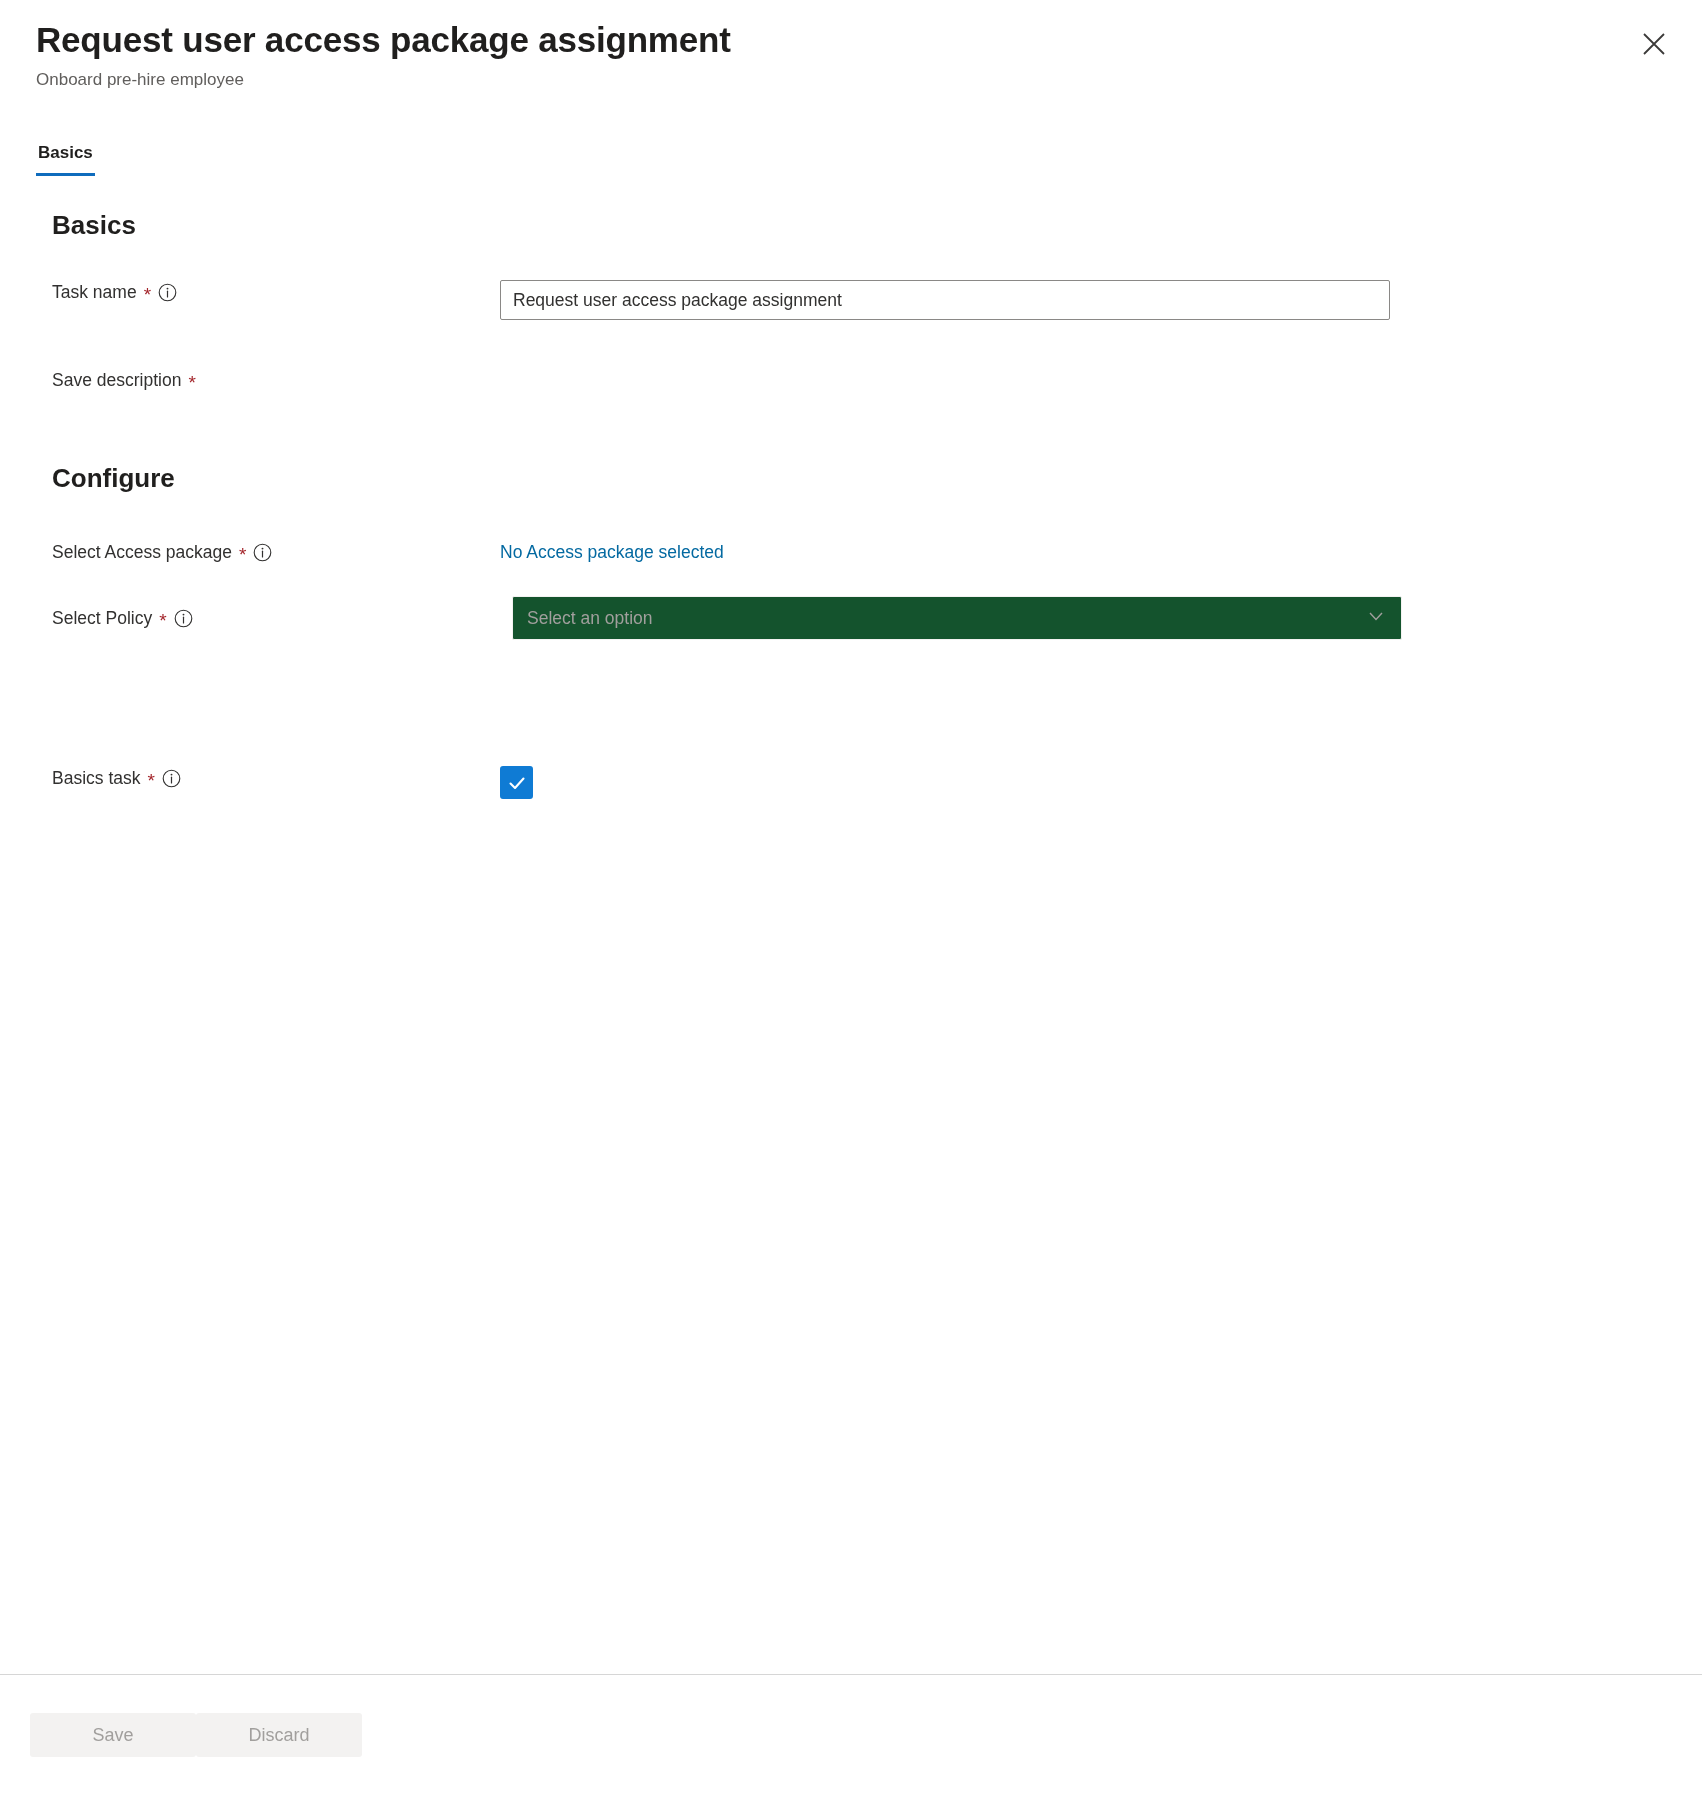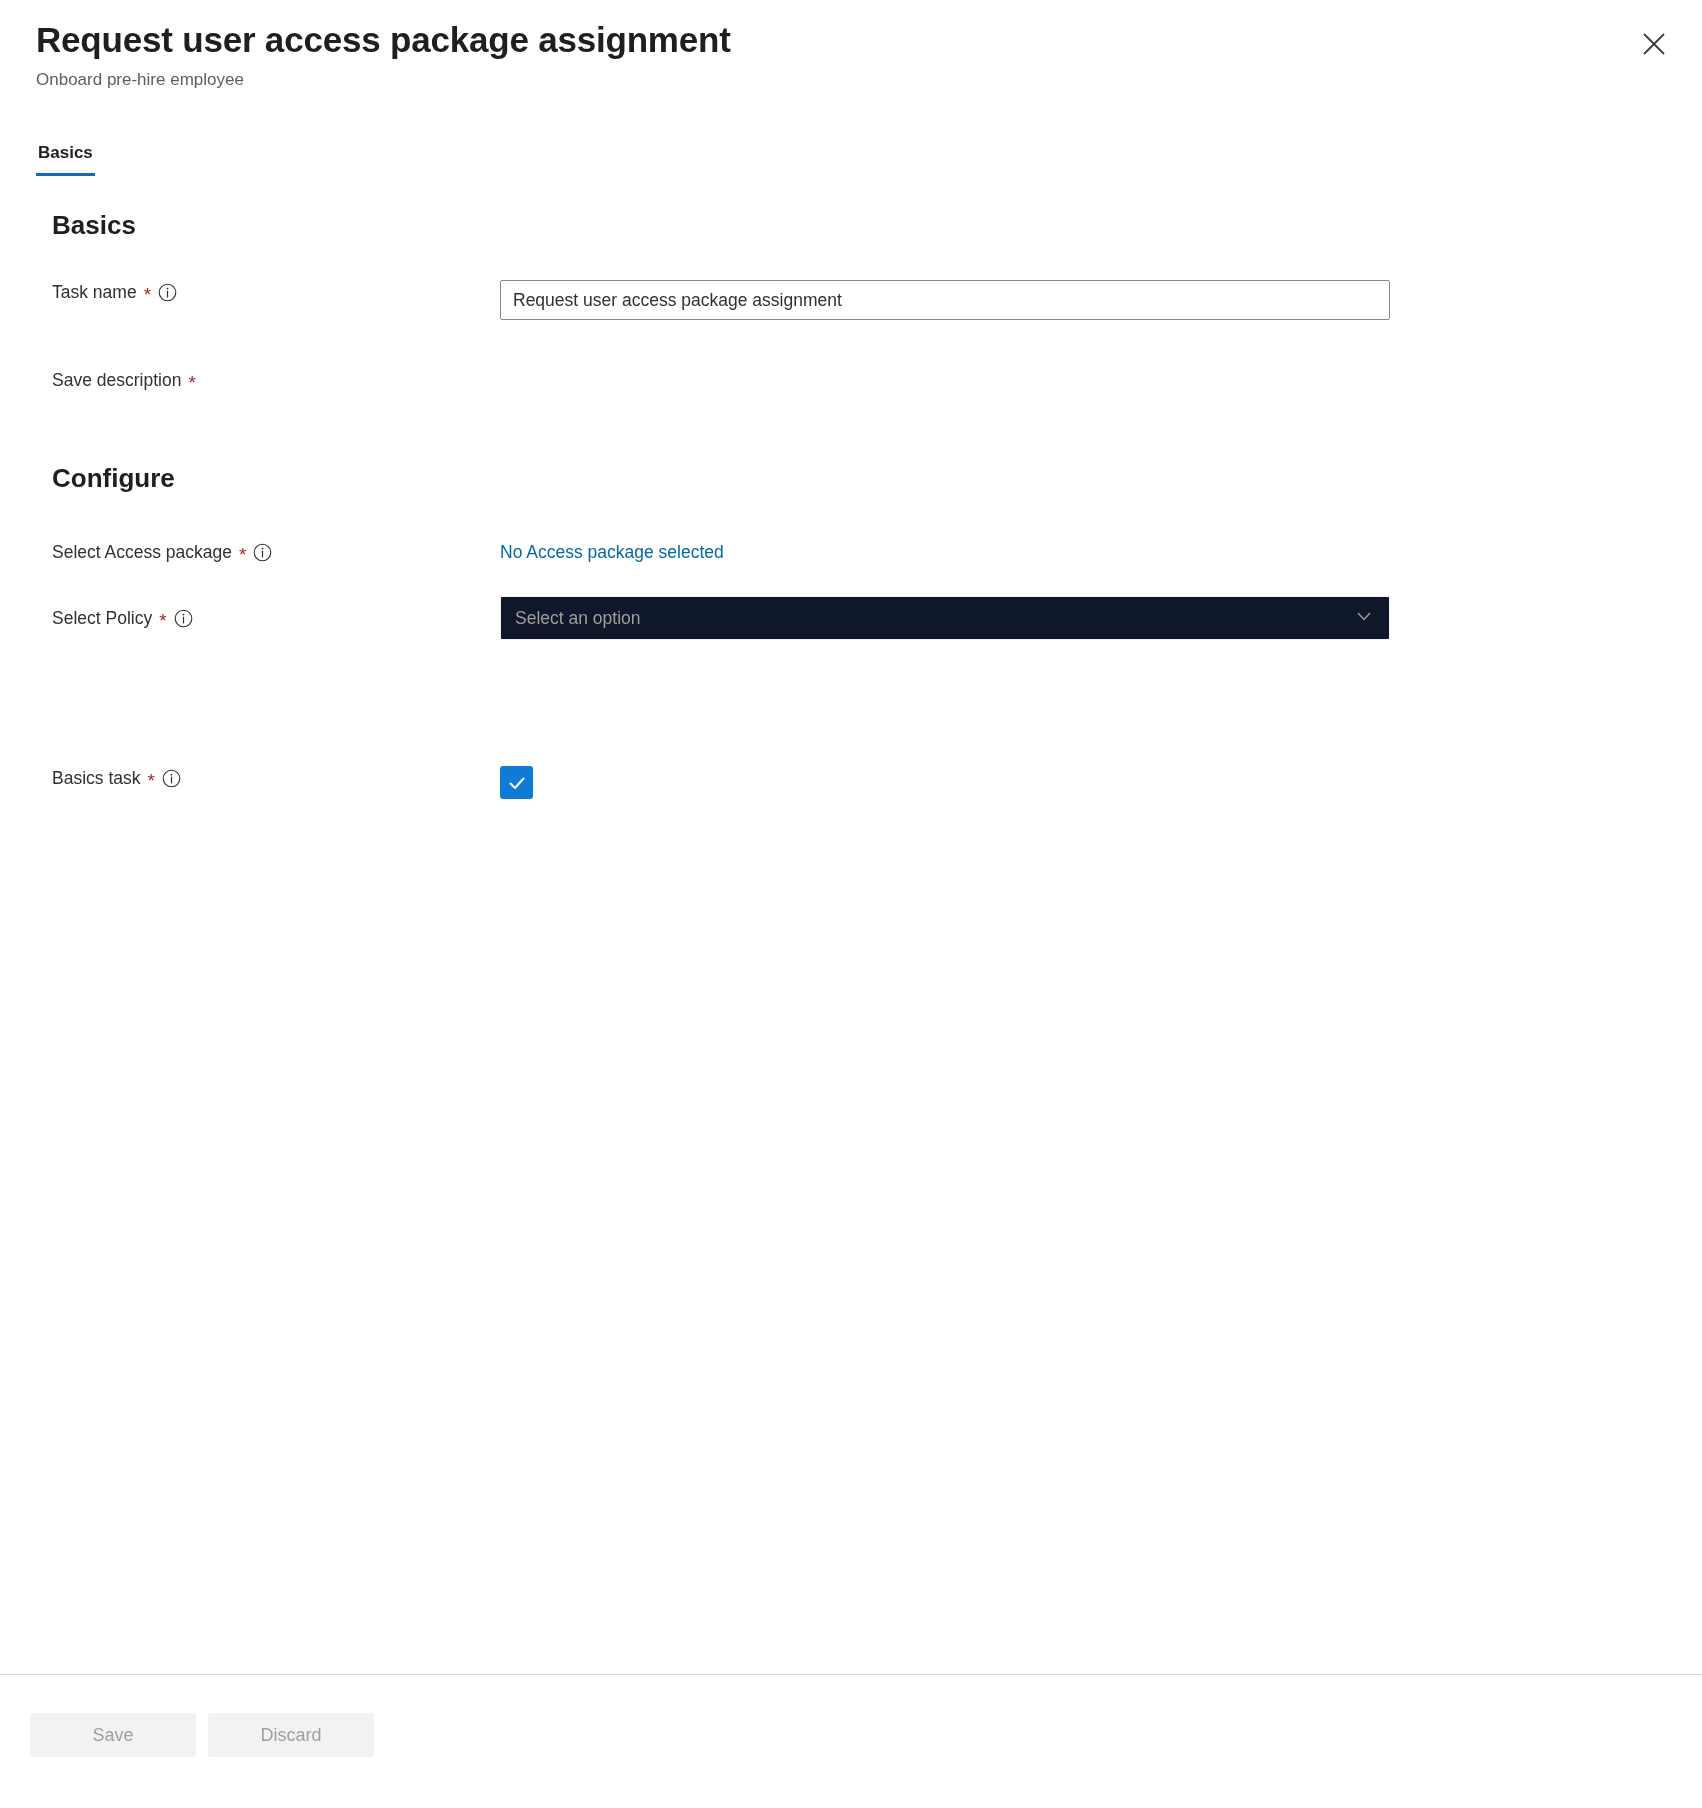--- a/index.html
+++ b/index.html
@@ -163,28 +163,29 @@
   .link-text {
     font-size: 17.5px;
     line-height: 24px;
     color: #0369a1;
     cursor: pointer;
     text-decoration: none;
   }
   .dropdown {
     width: 890px;
     height: 44px;
-    background: #0f172a;
+    background: #14532d;
     border: 1px solid #f3f2f1;
     display: flex;
     align-items: center;
     justify-content: space-between;
     padding: 0 14px 0 14px;
     cursor: default;
     border-radius: 2px;
+    margin-left: 12px;
   }
   .dropdown-placeholder {
     font-size: 17.5px;
     color: #a19f9d;
     line-height: 24px;
   }
   .chevron { display: block; }
 
   .checkbox {
     width: 33px;
@@ -214,21 +215,20 @@
     background: #d6d6d6;
   }
   .footer {
     position: absolute;
     left: 0;
     right: 0;
     top: 1675px;
     bottom: 0;
     padding: 38px 0 16px 30px;
     display: flex;
-    gap: 12px;
   }
   .footer-button {
     min-width: 166px;
     height: 44px;
     background: #f3f2f1;
     border: none;
     border-radius: 3px;
     font-family: "Liberation Sans", sans-serif;
     font-size: 18px;
     color: #a19f9d;

